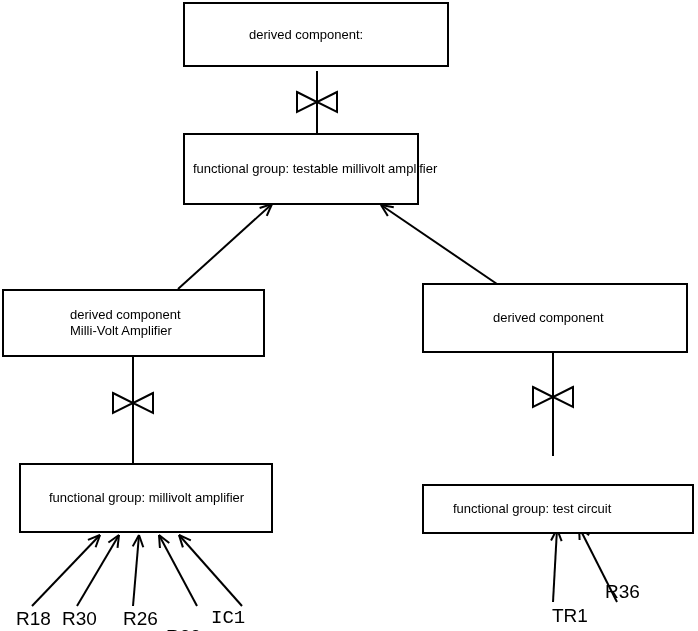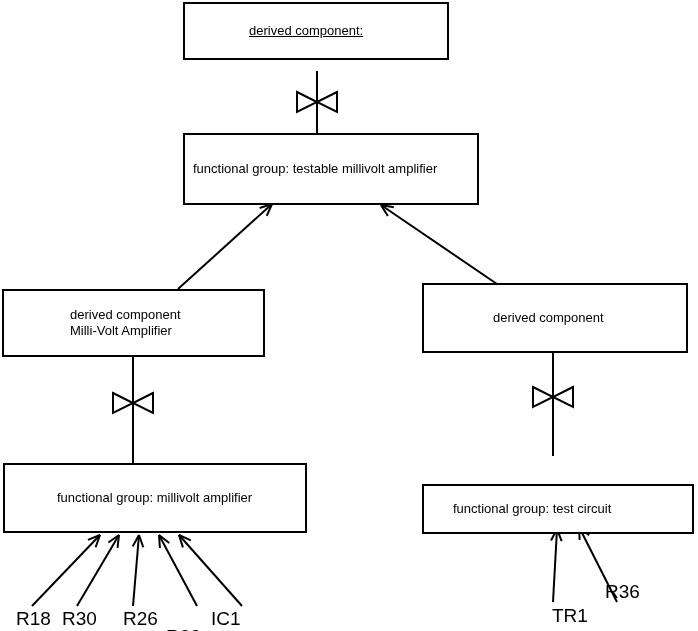--- a/index.html
+++ b/index.html
@@ -57,46 +57,46 @@
       <line x1="579" y1="527" x2="589.0934725612573" y2="535.1927902240412" stroke="#000000" stroke-width="2" fill="none"></line>
       <line x1="579" y1="527" x2="579.6363128445917" y2="539.9844178138185" stroke="#000000" stroke-width="2" fill="none"></line>
       <polygon points="297,92 317,102 297,112" stroke="#000000" stroke-width="2" fill="none"></polygon>
       <polygon points="337,92 317,102 337,112" stroke="#000000" stroke-width="2" fill="none"></polygon>
       <polygon points="113,393 133,403 113,413" stroke="#000000" stroke-width="2" fill="none"></polygon>
       <polygon points="153,393 133,403 153,413" stroke="#000000" stroke-width="2" fill="none"></polygon>
       <polygon points="533,387 553,397 533,407" stroke="#000000" stroke-width="2" fill="none"></polygon>
       <polygon points="573,387 553,397 573,407" stroke="#000000" stroke-width="2" fill="none"></polygon>
     </svg>
 
-  <div class="node" style="left:183px; top:2px; width:266px; height:58px; padding-left:64px;text-decoration:underline;">
+  <div class="node" style="left:183px; top:2px; width:266px; height:65px; padding-left:64px;">
     <div class="tline">derived component:</div>
   </div>
 
-  <div class="node" style="left:183px; top:133px; width:296px; height:72px; padding-left:8px;">
+  <div class="node" style="left:183px; top:133px; width:236px; height:72px; padding-left:8px;">
     <div class="tline">functional group: testable millivolt amplifier</div>
   </div>
 
   <div class="node" style="left:2px; top:289px; width:263px; height:68px; padding-left:66px;">
     <div class="tline">derived component</div>
     <div class="tline">Milli-Volt Amplifier</div>
   </div>
 
-  <div class="node" style="left:3px; top:463px; width:304px; height:70px; padding-left:52px;">
+  <div class="node" style="left:19px; top:463px; width:254px; height:70px; padding-left:28px;">
     <div class="tline">functional group: millivolt amplifier</div>
   </div>
 
   <div class="node" style="left:422px; top:283px; width:266px; height:70px; padding-left:69px;">
     <div class="tline">derived component</div>
   </div>
 
   <div class="node" style="left:422px; top:484px; width:272px; height:50px; padding-left:29px;">
     <div class="tline">functional group: test circuit</div>
   </div>
 
   <div class="leaf-label" style="left:16px; top:611px;">R18</div>
   <div class="leaf-label" style="left:62px; top:611px;">R30</div>
   <div class="leaf-label" style="left:123px; top:611px;">R26</div>
   <div class="leaf-label" style="left:166px; top:611px;margin-top:18px;">R22</div>
-  <div class="leaf-label" style="left:211px; top:611px;">IC1</div>
+  <div class="leaf-label" style="left:211px; top:611px;font-family:Liberation Mono, monospace;">IC1</div>
   <div class="leaf-label" style="left:552px; top:608px;">TR1</div>
   <div class="leaf-label" style="left:605px; top:584px;">R36</div>
 
 </div>
 
 </body></html>

